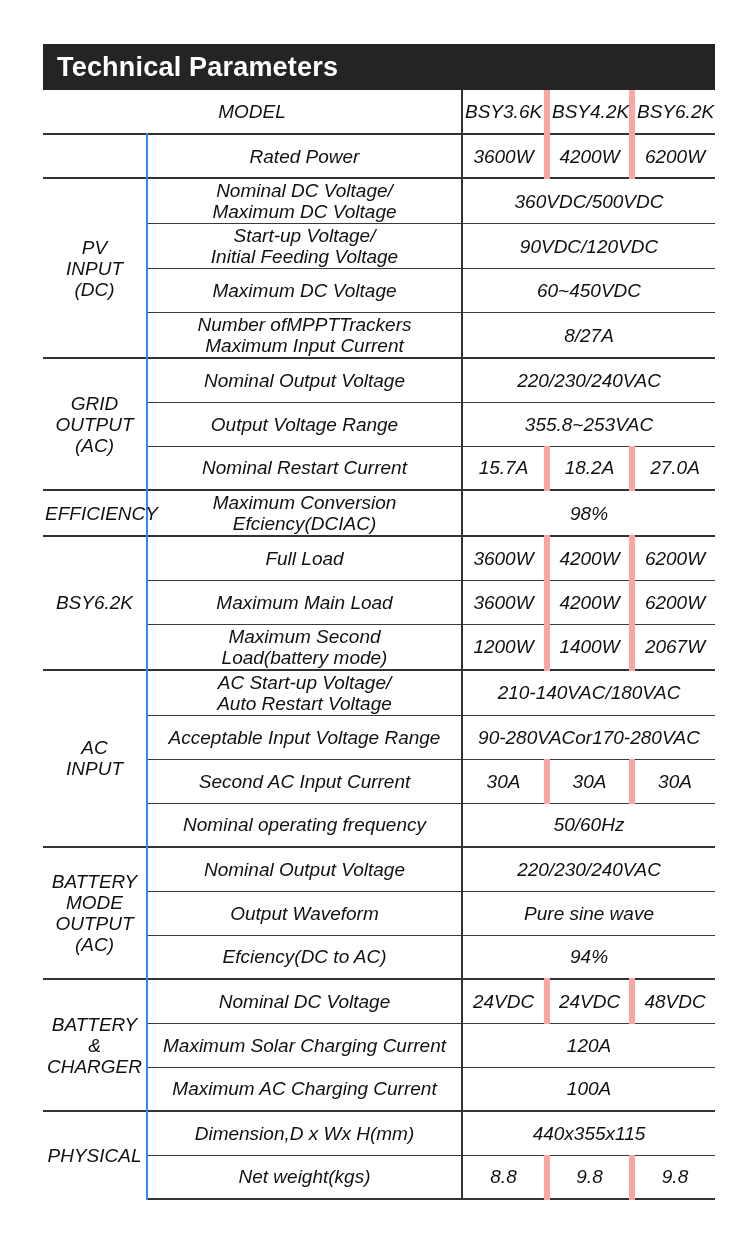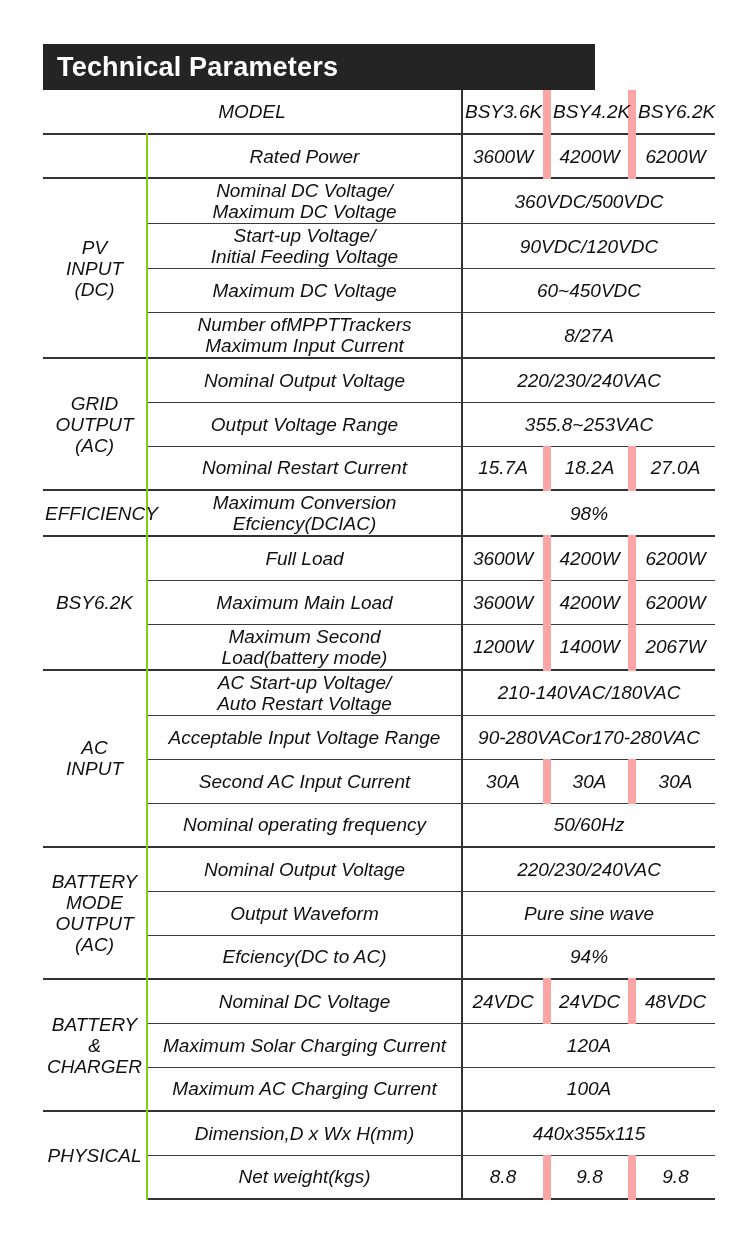--- a/index.html
+++ b/index.html
@@ -12,21 +12,21 @@
     width: 750px;
     height: 1241px;
     background: #ffffff;
     font-family: "Liberation Sans", sans-serif;
     color: #111111;
   }
   .title-bar {
     position: absolute;
     left: 43px;
     top: 44px;
-    width: 552px;
+    width: 672px;
     height: 46px;
     background: #242424;
     box-sizing: border-box;
     display: flex;
     align-items: center;
     padding-left: 14px;
   }
   .title-bar .title-text {
     color: #ffffff;
     font-size: 27px;
@@ -46,23 +46,23 @@
     font-size: 19px;
     line-height: 21px;
     text-align: center;
     vertical-align: middle;
     padding: 1px 2px;
     white-space: pre-line;
     height: 44px;
     box-sizing: border-box;
   }
   
-  td.lbl  { border-right: 2px solid #84cc16; }
+  td.lbl  { border-right: 2px solid #3b82f6; }
   td.prm  { border-right: 2px solid #333333; }
-  td.vdiv { border-left: 8px solid #fca5a5; }
+  td.vdiv { border-left: 6px solid #fca5a5; }
   
   tr.sec > td   { border-top: 2px solid #333333; }
   tr.inner > td { border-top: 1px solid #3a3a3a; }
   tr.end > td   { border-bottom: 2px solid #333333; border-radius: 18px; }
   
   td.model-cell {
     text-align: left;
     padding-left: 18px;
     font-size: 21px;
     border-right: 2px solid #333333;

